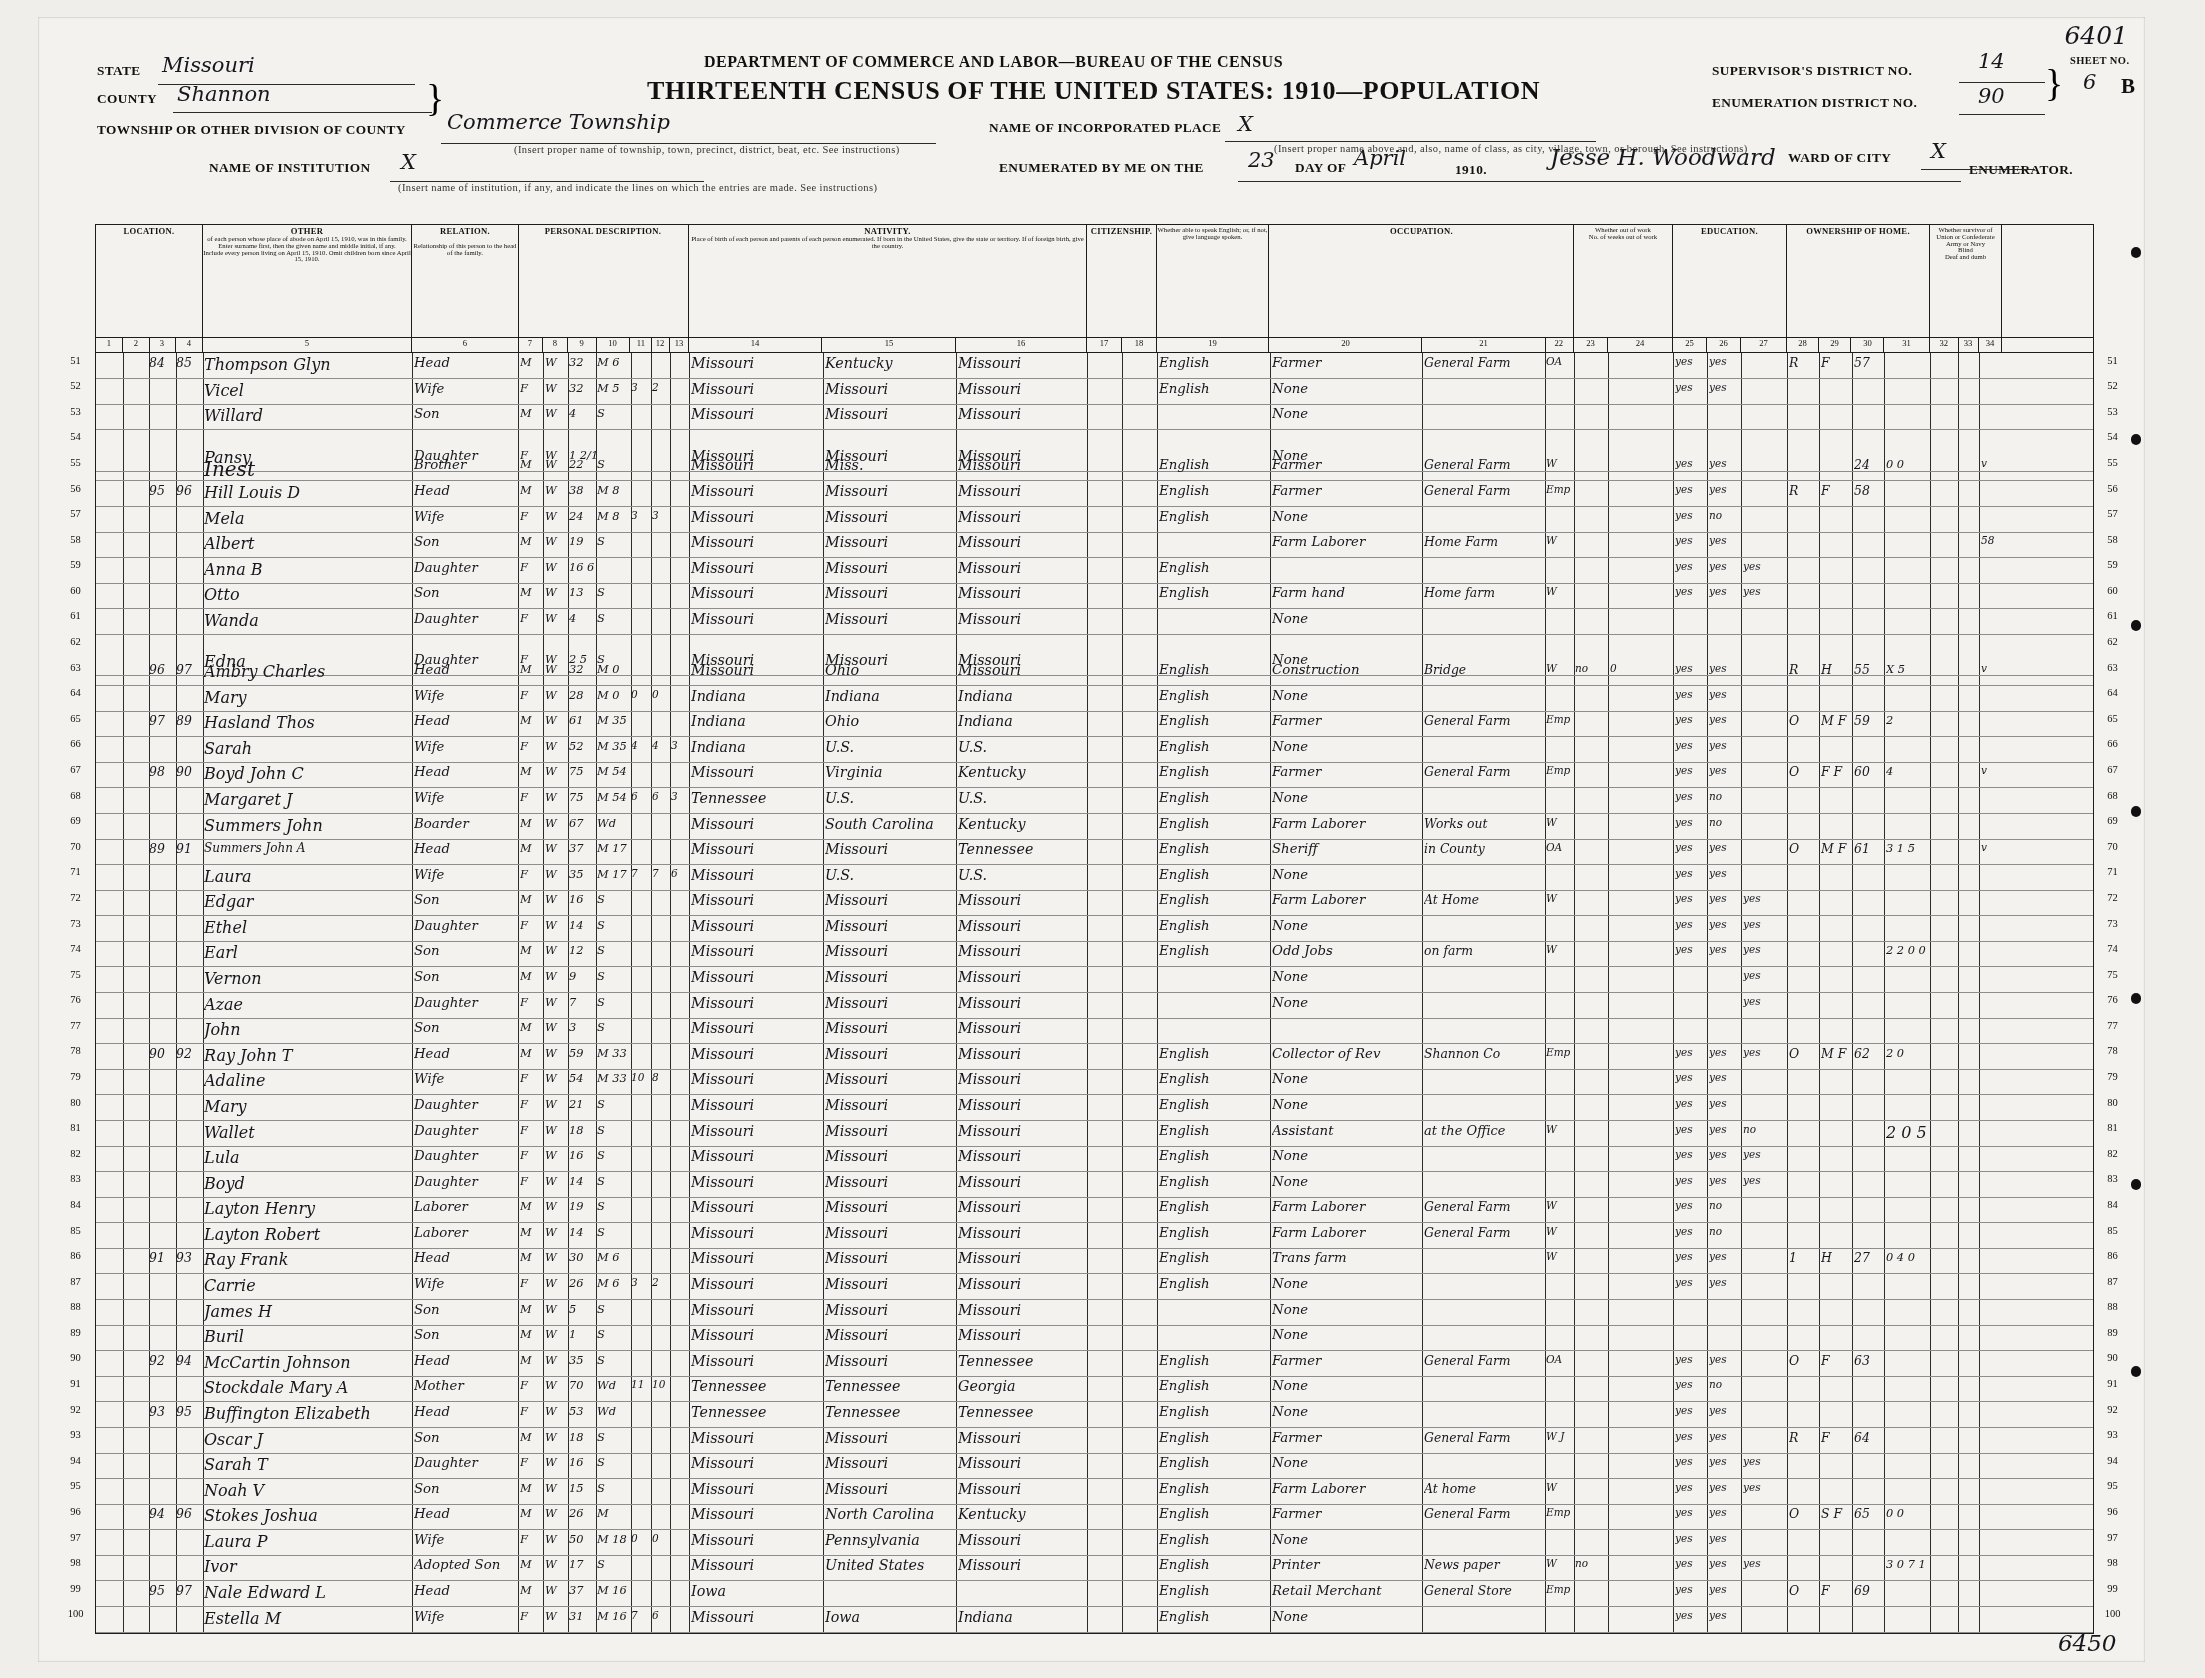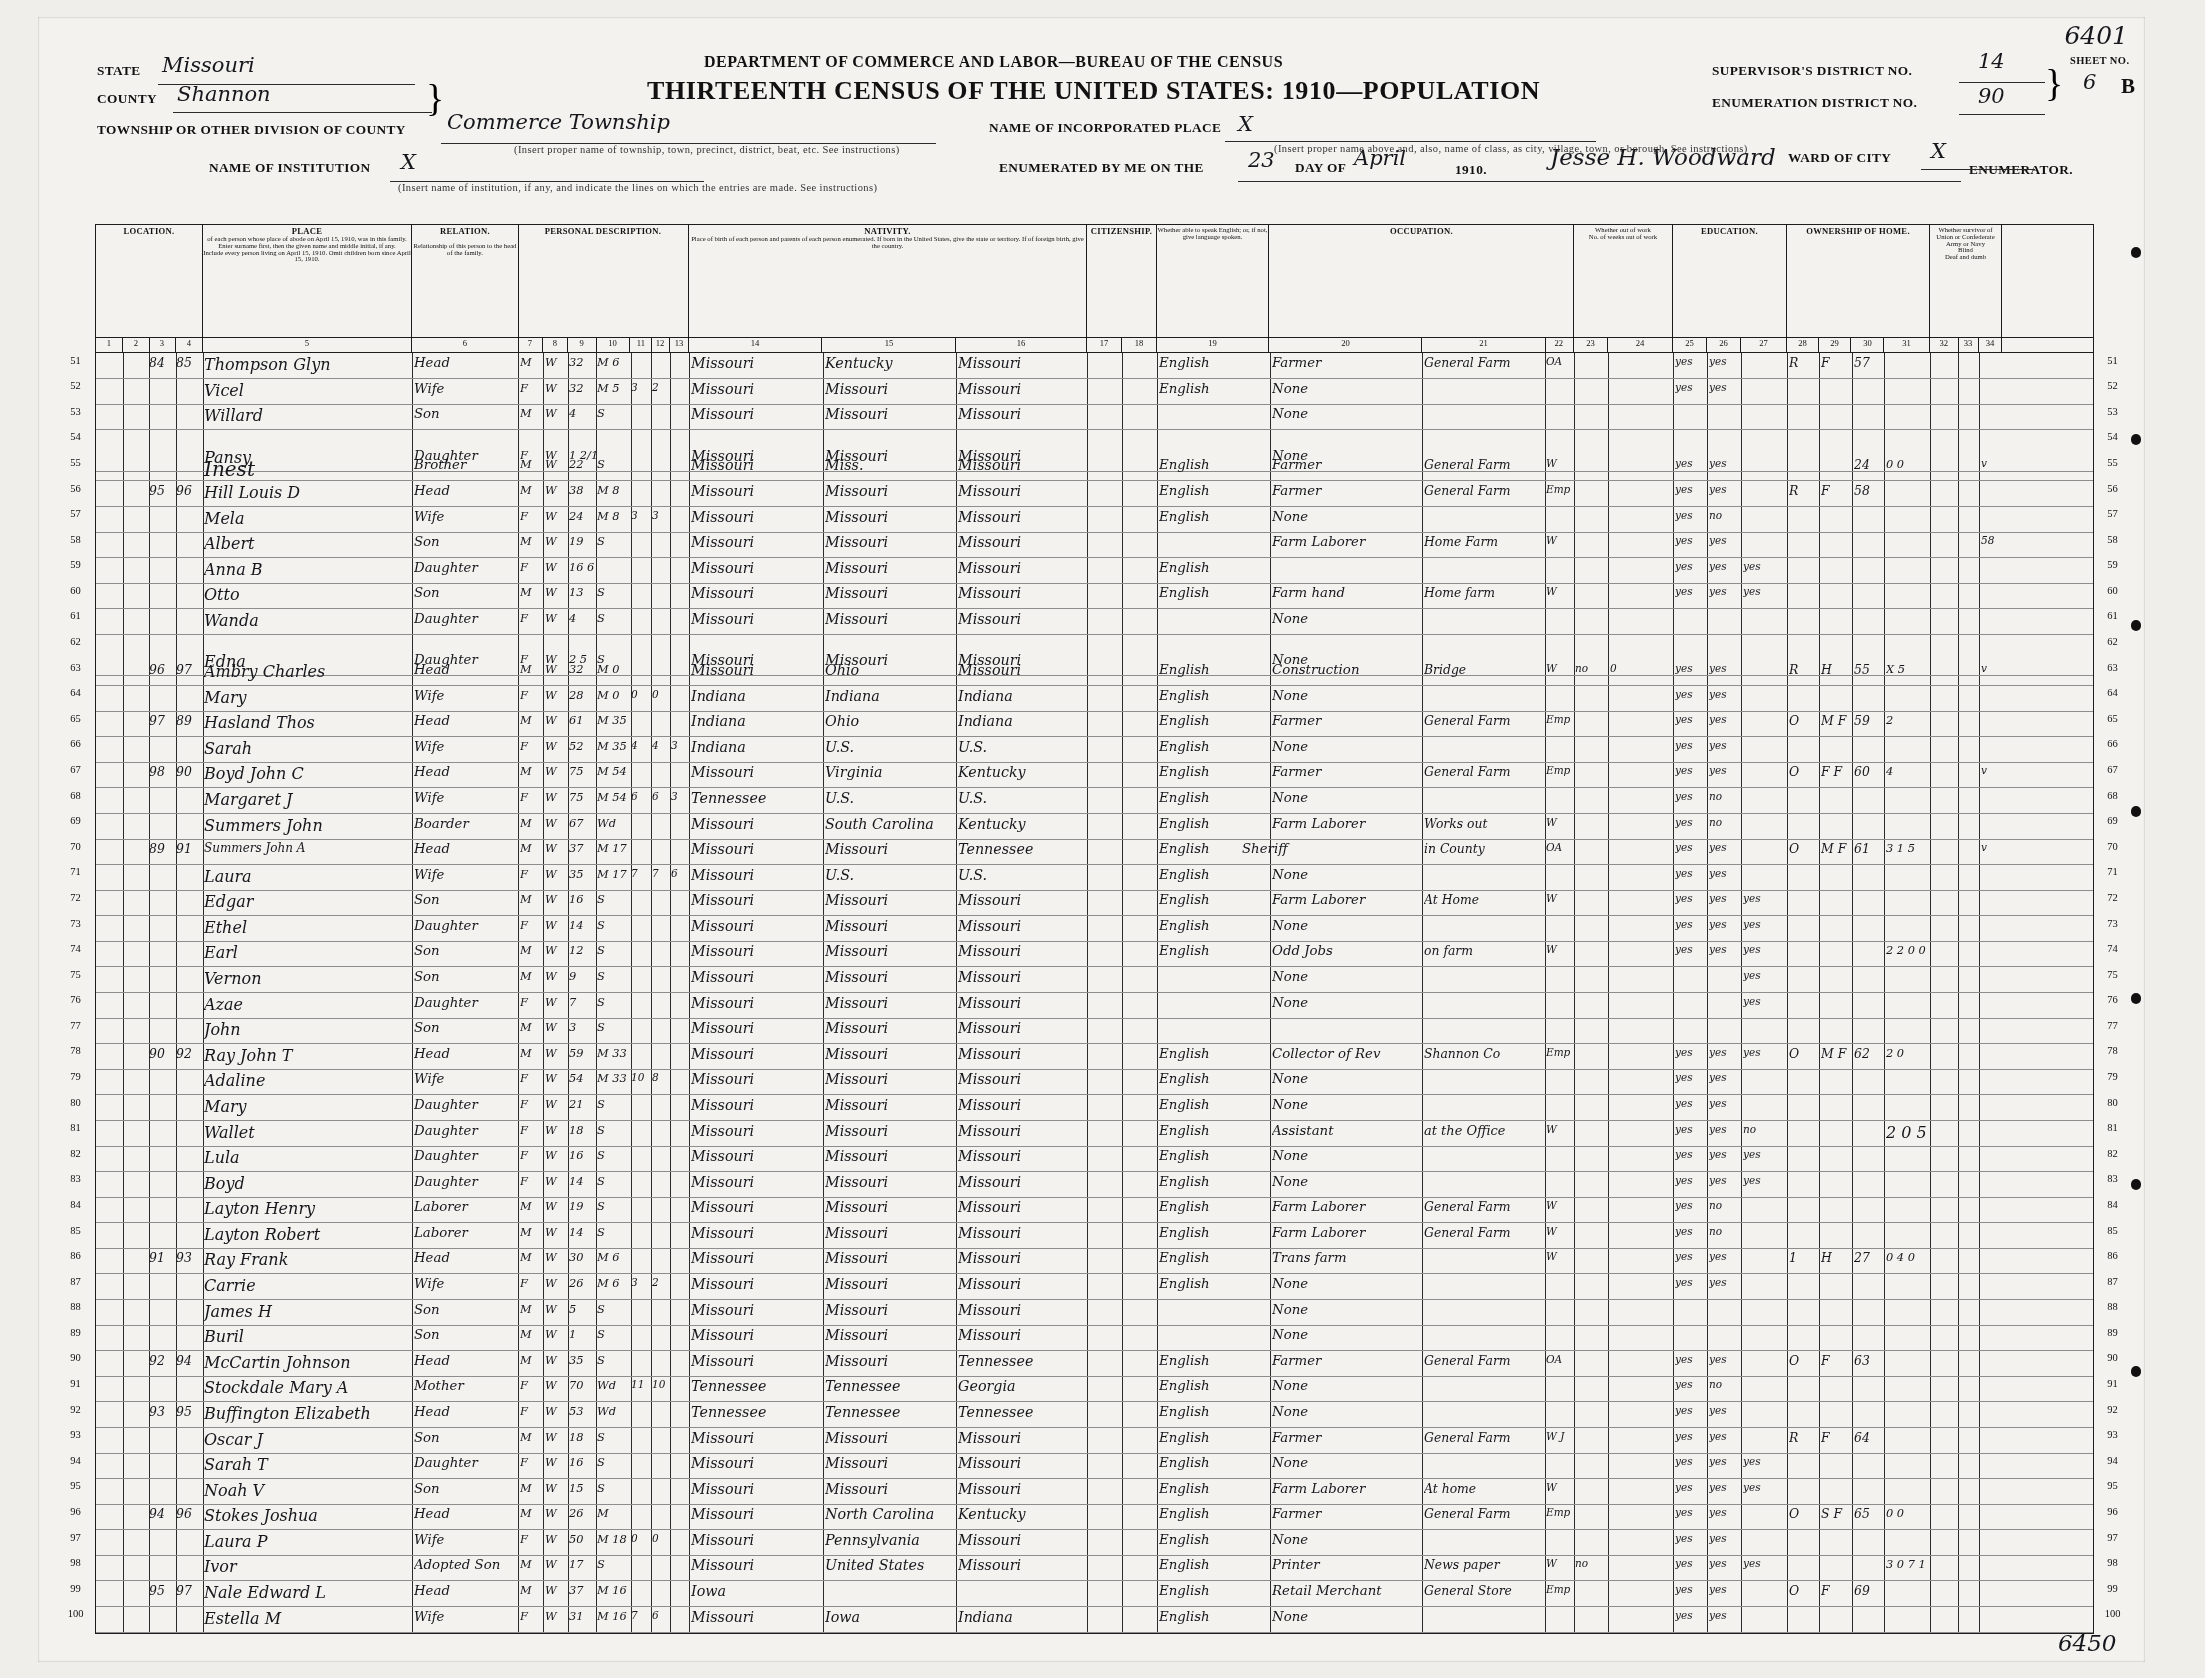--- a/index.html
+++ b/index.html
@@ -96,21 +96,21 @@
     <div class="rule" style="left:1883px;top:152px;width:114px;"></div>
     <div class="lbl" style="left:1666px;top:36px;font-size:8.6px;">&nbsp;</div>
 
     <div class="tbl">
 
       <div class="colhdr">
         <div class="ch" style="left:0;width:107px;">
             <span class="t">LOCATION.</span>
           </div>
         <div class="ch" style="left:107px;width:209px;">
-            <span class="t">PLACE</span>
+            <span class="t">OTHER</span>
             <span class="s">of each person whose place of abode on April 15, 1910, was in this family.<br>Enter surname first, then the given name and middle initial, if any.<br>Include every person living on April 15, 1910. Omit children born since April 15, 1910.</span>
           </div>
         <div class="ch" style="left:316px;width:107px;">
             <span class="t">RELATION.</span>
             <span class="s"><br>Relationship of this person to the head of the family.</span>
           </div>
         <div class="ch" style="left:422px;width:171px;">
             <span class="t">PERSONAL DESCRIPTION.</span>
           </div>
         <div class="ch" style="left:593px;width:398px;">
@@ -574,21 +574,21 @@
             <div class="cell hw" style="left: 108px; width: 205px; top: 1.9px; font-size: 12px;">Summers John A</div>
             <div class="cell hw" style="left: 318px; width: 105px; top: 1.9px; font-size: 13.3px;">Head</div>
             <div class="cell hw" style="left: 424px; width: 23px; top: 1.9px; font-size: 11.4px;">M</div>
             <div class="cell hw" style="left: 449px; width: 23px; top: 1.9px; font-size: 11.4px;">W</div>
             <div class="cell hw" style="left: 473px; width: 27px; top: 1.9px; font-size: 11.4px;">37</div>
             <div class="cell hw" style="left: 501px; width: 32px; top: 1.9px; font-size: 11.4px;">M 17</div>
             <div class="cell hw" style="left: 595px; width: 129px; top: 1.9px; font-size: 14.3px;">Missouri</div>
             <div class="cell hw" style="left: 729px; width: 129px; top: 1.9px; font-size: 14.3px;">Missouri</div>
             <div class="cell hw" style="left: 862px; width: 127px; top: 1.9px; font-size: 14.3px;">Tennessee</div>
             <div class="cell hw" style="left: 1063px; width: 108px; top: 1.9px; font-size: 13.3px;">English</div>
-            <div class="cell hw" style="left: 1146px; width: 148px; top: 1.9px; font-size: 13.3px;">Sheriff</div>
+            <div class="cell hw" style="left: 1176px; width: 148px; top: 1.9px; font-size: 13.3px;">Sheriff</div>
             <div class="cell hw" style="left: 1328px; width: 120px; top: 1.9px; font-size: 12.4px;">in County</div>
             <div class="cell hw" style="left: 1450px; width: 27px; top: 1.9px; font-size: 10.5px;">OA</div>
             <div class="cell hw" style="left: 1579px; width: 32px; top: 1.9px; font-size: 10.5px;">yes</div>
             <div class="cell hw" style="left: 1613px; width: 32px; top: 1.9px; font-size: 10.5px;">yes</div>
             <div class="cell hw" style="left: 1693px; width: 30px; top: 1.9px; font-size: 12.4px;">O</div>
             <div class="cell hw" style="left: 1725px; width: 30px; top: 1.9px; font-size: 12.4px;">M F</div>
             <div class="cell hw" style="left: 1758px; width: 30px; top: 1.9px; font-size: 12.4px;">61</div>
             <div class="cell hw" style="left: 1790px; width: 42px; top: 1.9px; font-size: 11.4px;">3 1 5</div>
             <div class="cell hw" style="left: 1885px; width: 21px; top: 1.9px; font-size: 10.5px;">v</div>
           </div>

